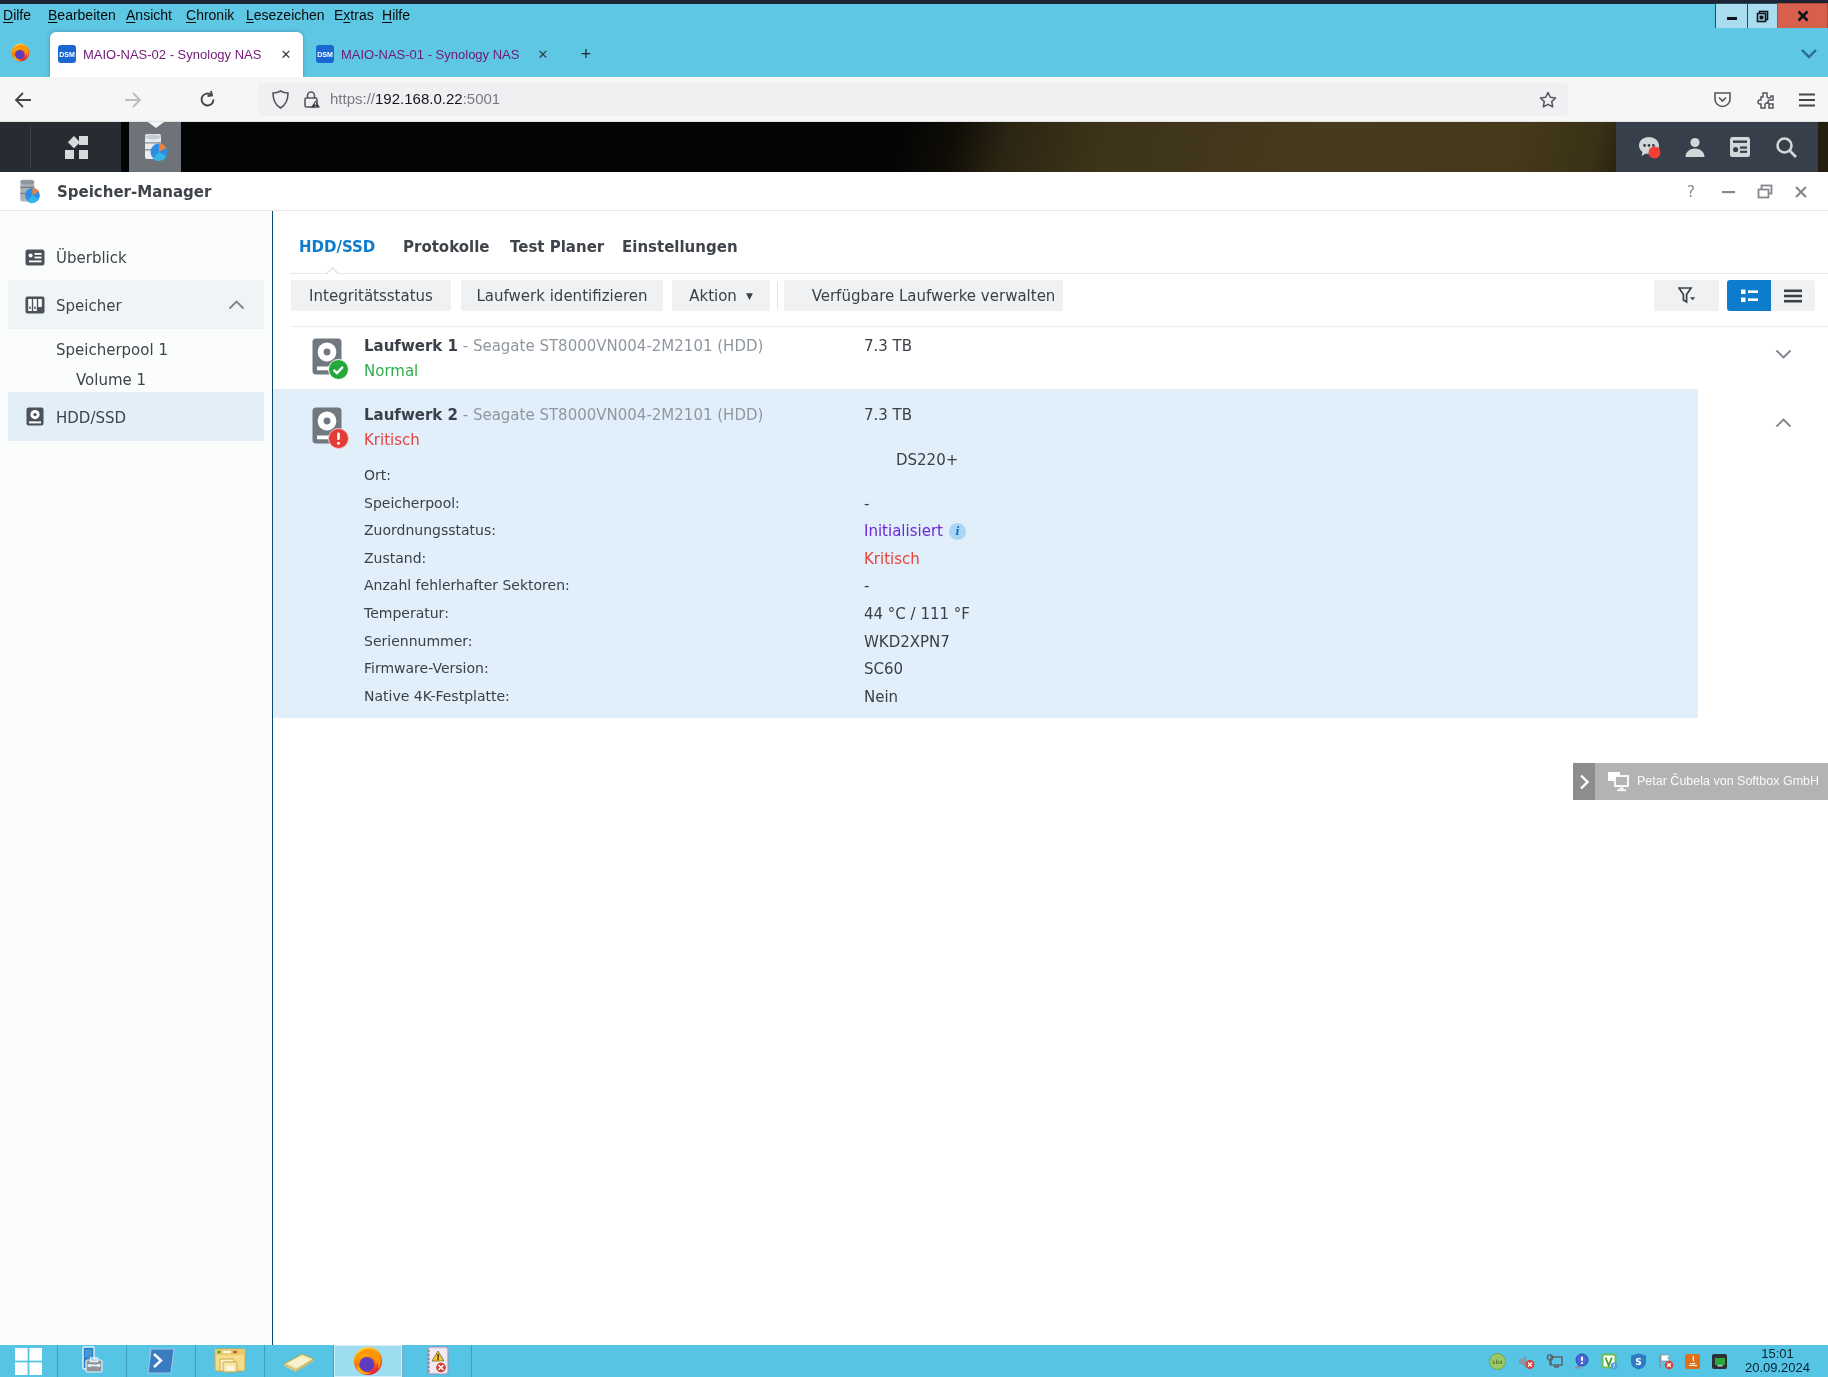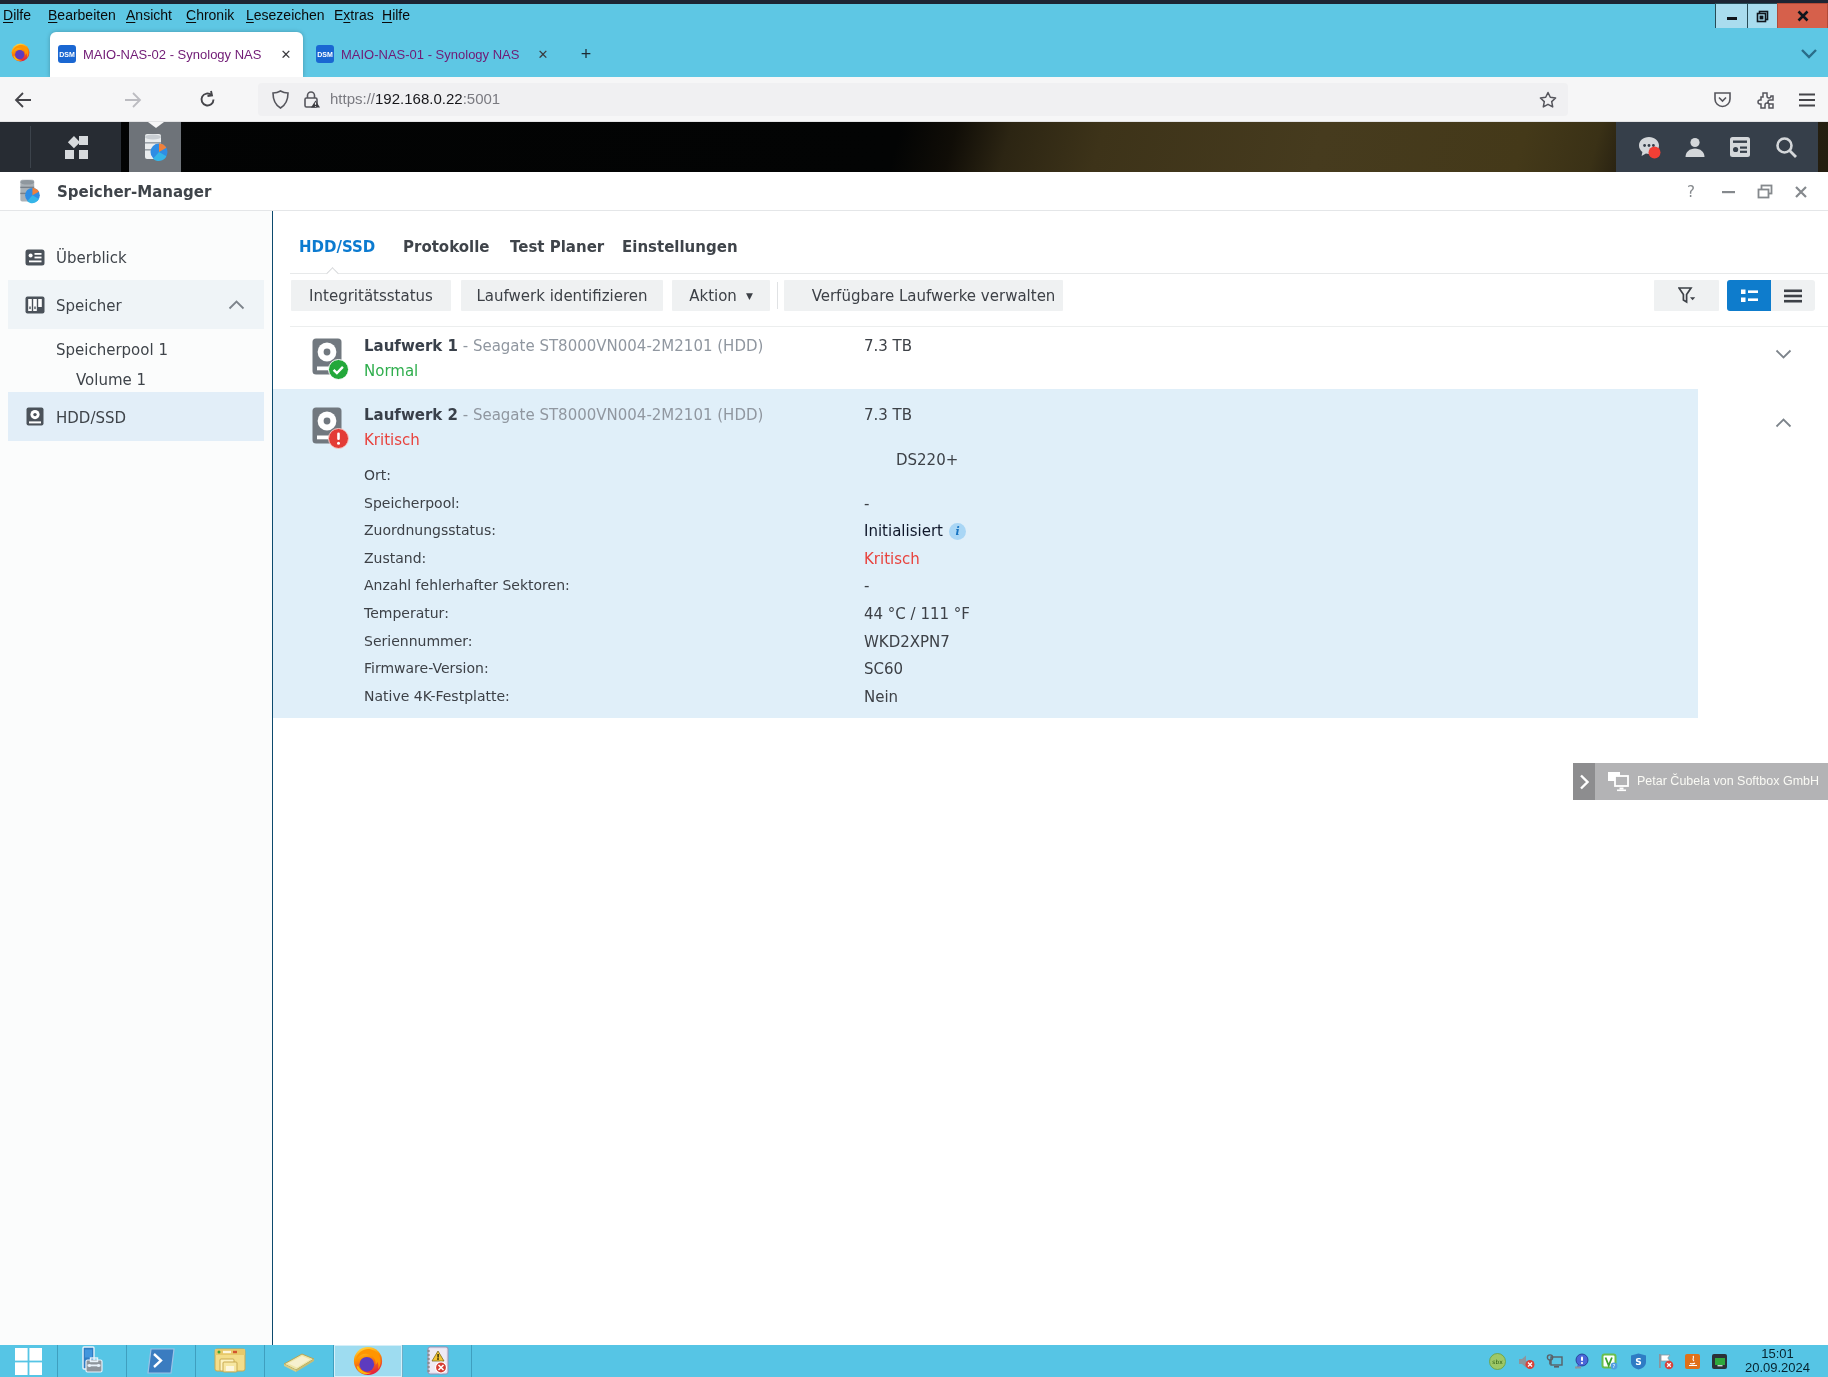--- a/index.html
+++ b/index.html
@@ -70,21 +70,21 @@
   .drive-title b { color:#39404a; }
   .drive-title .model { color:#9097a0; }
   .drive-size { position:absolute; left:591px; font-size:15px; color:#3d4147; }
   .drive-status { position:absolute; left:91px; font-size:15px; }
   .status-normal { color:#2fae4d; }
   .status-critical { color:#e8433e; }
   .row-chevron { position:absolute; left:1502px; width:17px; height:10px; }
 
   .detail-label { position:absolute; left:91px; font-size:14px; color:#3d4147; white-space:nowrap; }
   .detail-value { position:absolute; left:591px; font-size:15px; color:#3d4147; white-space:nowrap; }
-  .value-green { color:#0f172a; }
+  .value-green { color:#6d28d9; }
   .value-red { color:#e8433e; }
   .info-badge { position:absolute; left:676px; width:17px; height:17px; border-radius:50%; background:#a9d6f5; color:#1673c2; font-size:11px; font-weight:bold; font-style:italic; display:flex; align-items:center; justify-content:center; font-family:"DejaVu Serif", serif; }
 
   .tv-panel { left:1573px; top:763px; width:255px; height:37px; font-family:"Liberation Sans", sans-serif; }
   .tv-chevron-box { position:absolute; left:0; top:0; width:22px; height:37px; background:#8d8d8f; color:#ffffff; display:flex; align-items:center; justify-content:center; }
   .tv-body { position:absolute; left:22px; top:0; width:233px; height:37px; background:#b3b3b5; }
   .tv-text { position:absolute; left:42px; top:11px; font-size:12.5px; color:#fafaf5; white-space:nowrap; }
 
   
   .taskbar { left:0; top:1345px; width:1828px; height:32px; background:#56c5e5; font-family:"Liberation Sans", sans-serif; }

